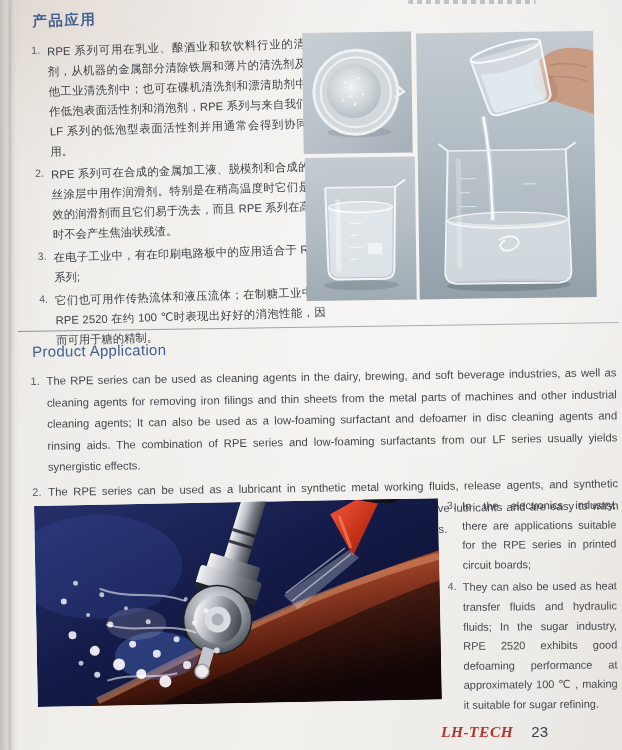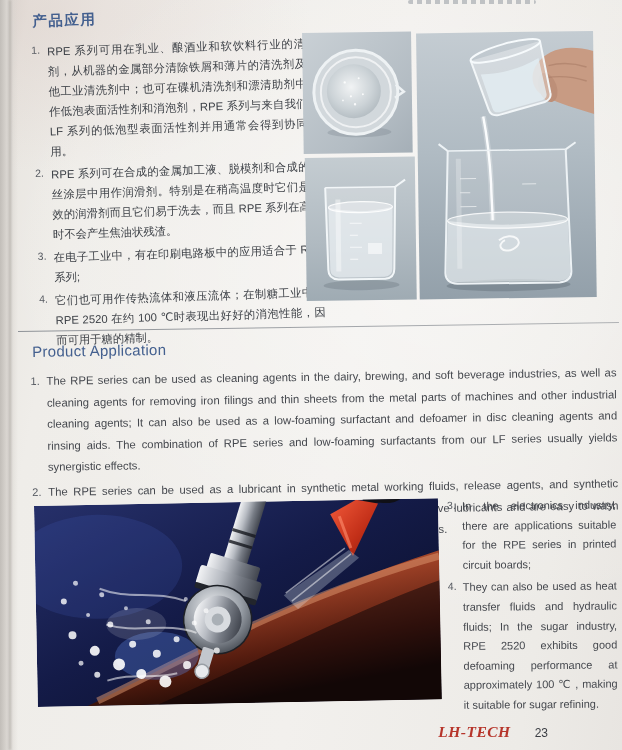--- a/index.html
+++ b/index.html
@@ -38,23 +38,23 @@
   .en .num{font-size:11px;padding-top:4px;}
   .en-col{position:absolute;left:447px;top:497px;width:169px;z-index:3;transform:rotate(-.5deg);transform-origin:left top;}
   .en-col .txt{font-size:11px;line-height:19.6px;text-align:justify;color:#45484e;}
   .en-col .num{width:15px;font-size:10.5px;padding-top:2px;}
 
   
   .machine{position:absolute;left:34px;top:506px;width:404px;height:201px;z-index:2;transform:rotate(-1.1deg);transform-origin:left top;overflow:hidden;}
   .machine svg{display:block;width:100%;height:100%;}
 
   
-  .footer{position:absolute;left:0;top:723px;width:548px;z-index:4;display:flex;justify-content:flex-end;align-items:baseline;gap:24px;}
+  .footer{position:absolute;left:0;top:723px;width:548px;z-index:4;display:flex;justify-content:flex-end;align-items:baseline;gap:18px;}
   .brand{font-family:"Liberation Serif","DejaVu Serif",serif;font-style:italic;font-weight:bold;font-size:15.5px;color:#b6352b;letter-spacing:.5px;}
-  .pageno{font-size:12px;color:#3b3e44;}
+  .pageno{font-size:15px;color:#3b3e44;}
 </style>
 </head>
 <body>
 
 <div class="page">
   <div class="top-crop"></div>
 
   <div class="cn">
     <div class="cn-h">产品应用</div>
     <div class="item">

